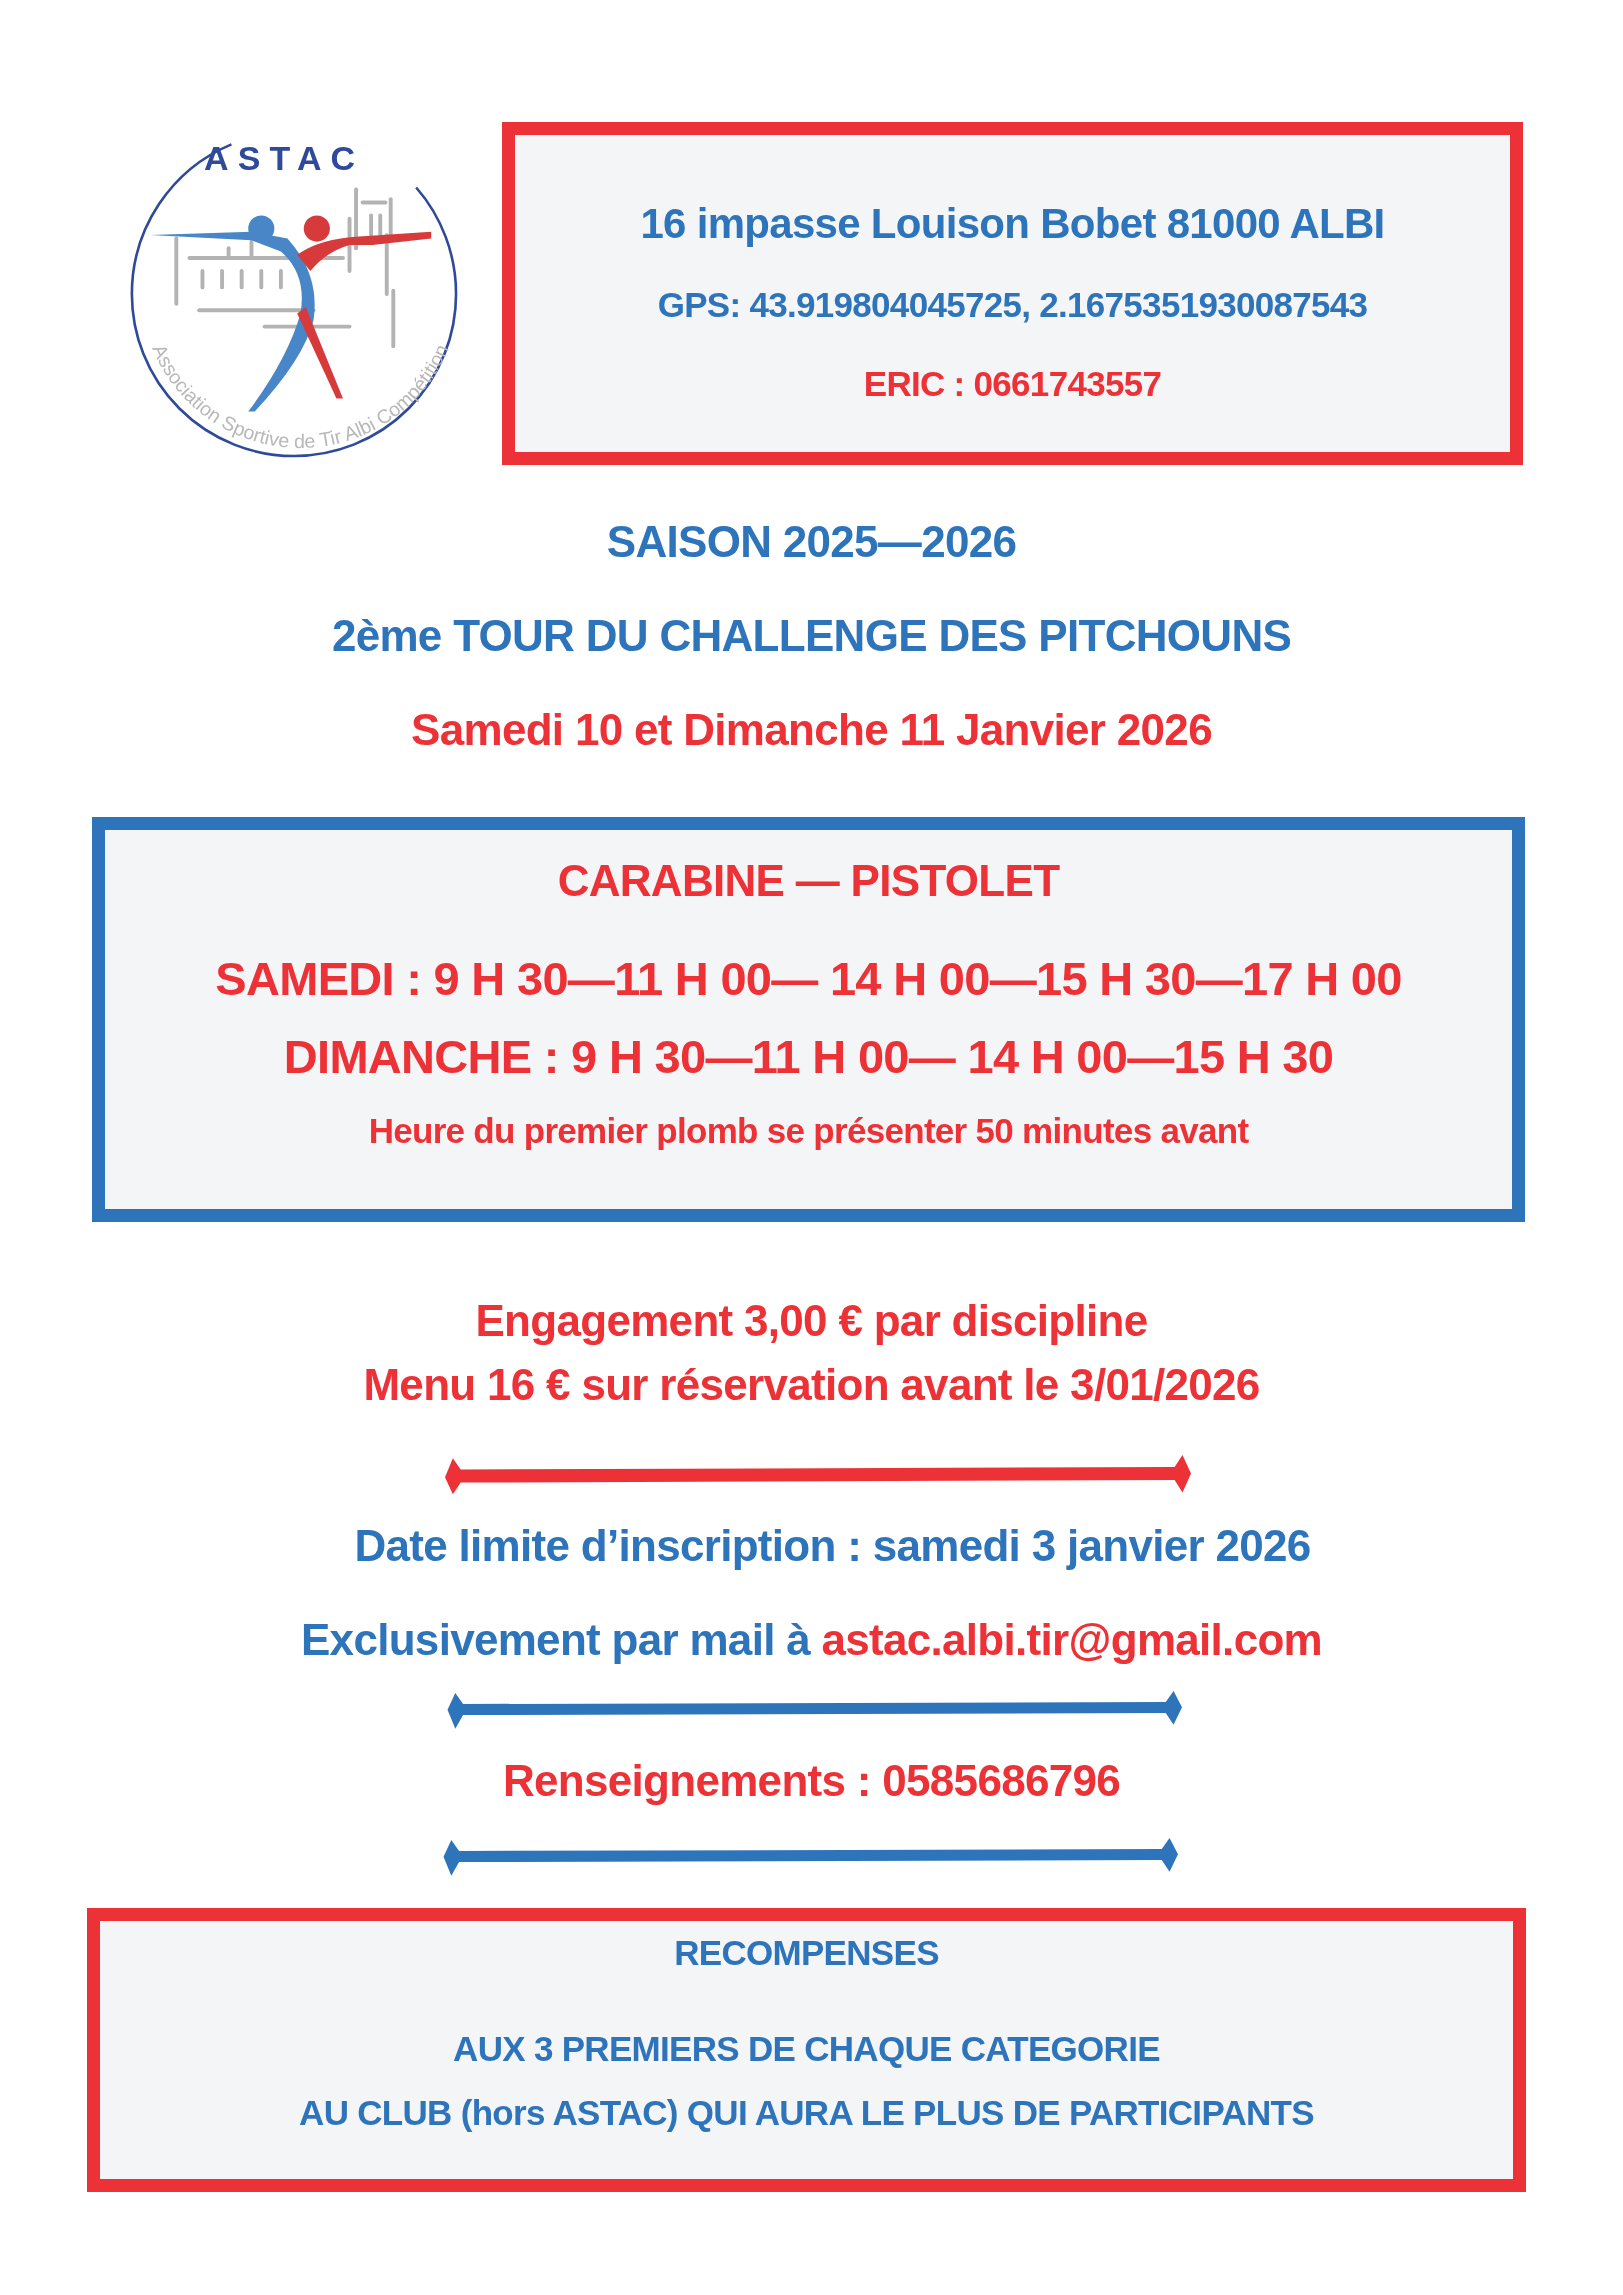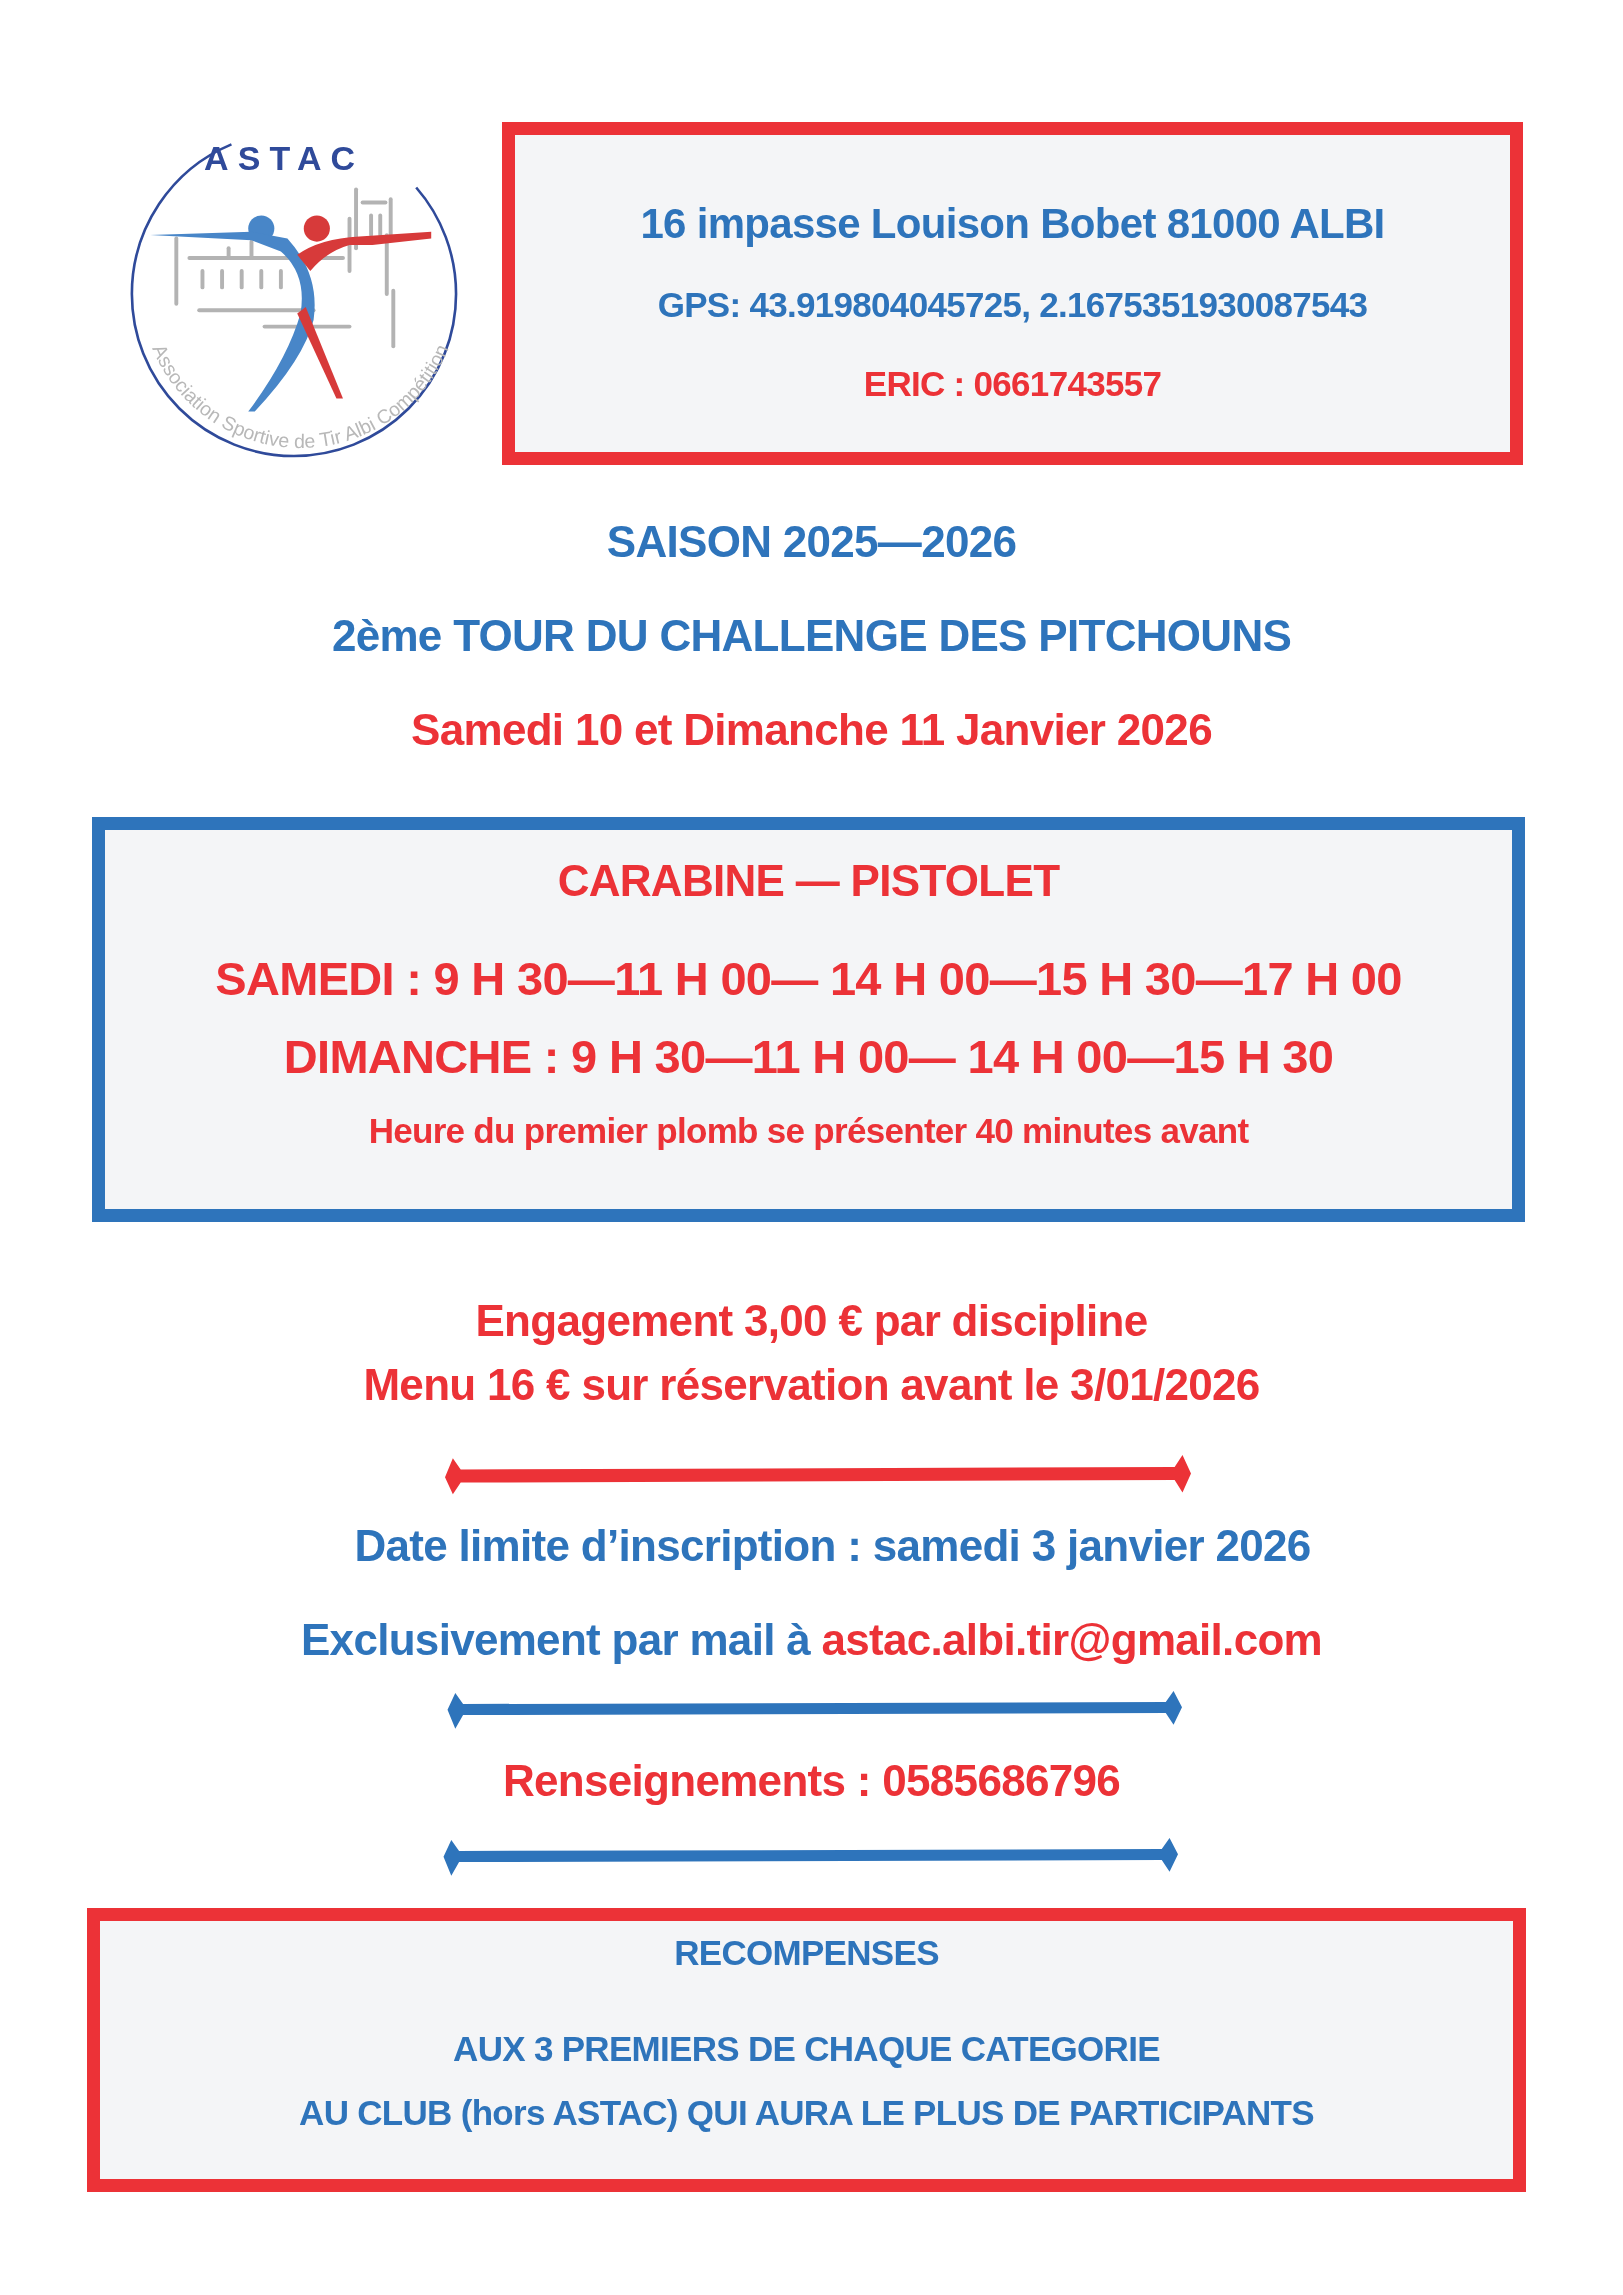--- a/index.html
+++ b/index.html
@@ -79,21 +79,21 @@
 </div>
 
 <div class="center-line blue" style="top:517px; font-size:44px; padding-right:19.6px;">SAISON 2025—2026</div>
 <div class="center-line blue" style="top:611px; font-size:44px;">2ème TOUR DU CHALLENGE DES PITCHOUNS</div>
 <div class="center-line red" style="top:705px; font-size:44px;">Samedi 10 et Dimanche 11 Janvier 2026</div>
 
 <div class="box" style="left:92px; top:817px; width:1433px; height:405px; border:13px solid #2e74bb;">
   <div class="box-line red" style="top:26px; font-size:44px;">CARABINE — PISTOLET</div>
   <div class="box-line red" style="top:121px; font-size:47px;">SAMEDI : 9 H 30—11 H 00— 14 H 00—15 H 30—17 H 00</div>
   <div class="box-line red" style="top:199px; font-size:47px;">DIMANCHE : 9 H 30—11 H 00— 14 H 00—15 H 30</div>
-  <div class="box-line red" style="top:281px; font-size:35px;">Heure du premier plomb se présenter 40 minutes avant</div>
+  <div class="box-line red" style="top:281px; font-size:35px;">Heure du premier plomb se présenter 50 minutes avant</div>
 </div>
 
 <div class="center-line red" style="top:1265px; font-size:44px;margin-top:31px;">Engagement 3,00 € par discipline</div>
 <div class="center-line red" style="top:1360px; font-size:44px;">Menu 16 € sur réservation avant le 3/01/2026</div>
 
 <svg class="arrow" style="left:445px; top:1455px;" width="746" height="46" viewBox="0 0 1140 70">
   <polygon points="0,34 12,5 24,22 1115,18 1127,0 1140,28 1127,57 1115,38 24,42 12,60" fill="#ec3237"></polygon>
 </svg>
 
 <div class="center-line blue" style="top:1521px; font-size:44px;margin-left:21px;">Date limite d’inscription : samedi 3 janvier 2026</div>

